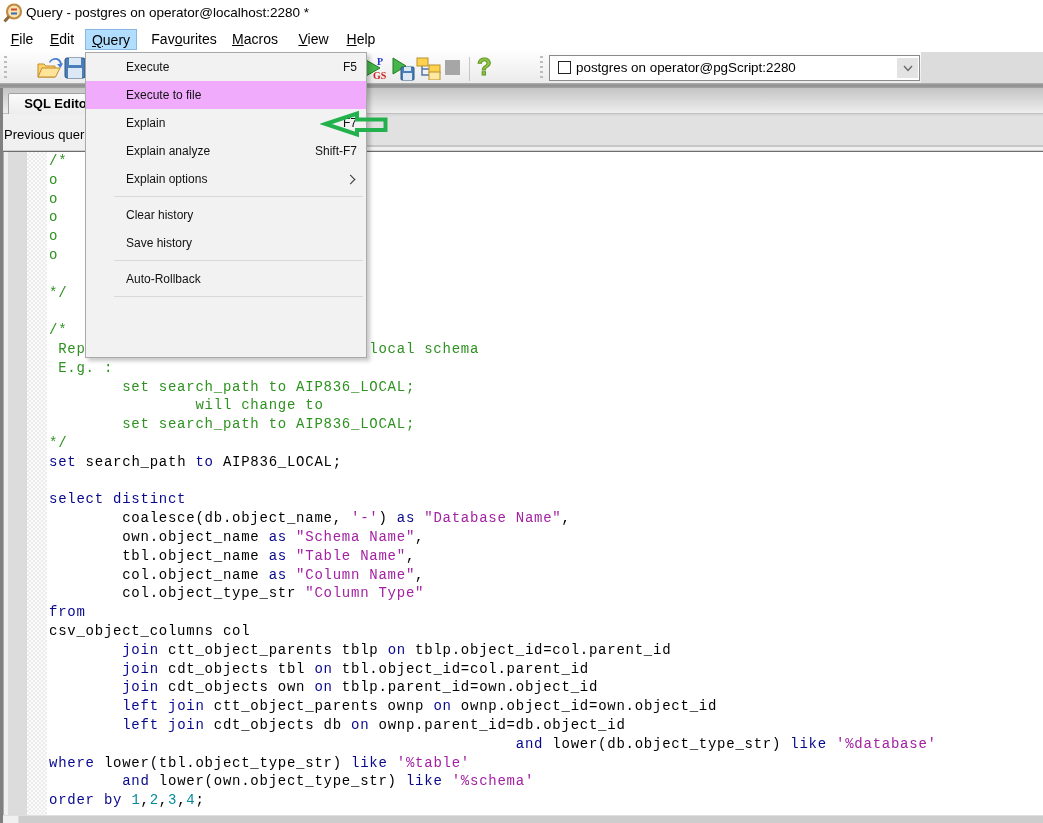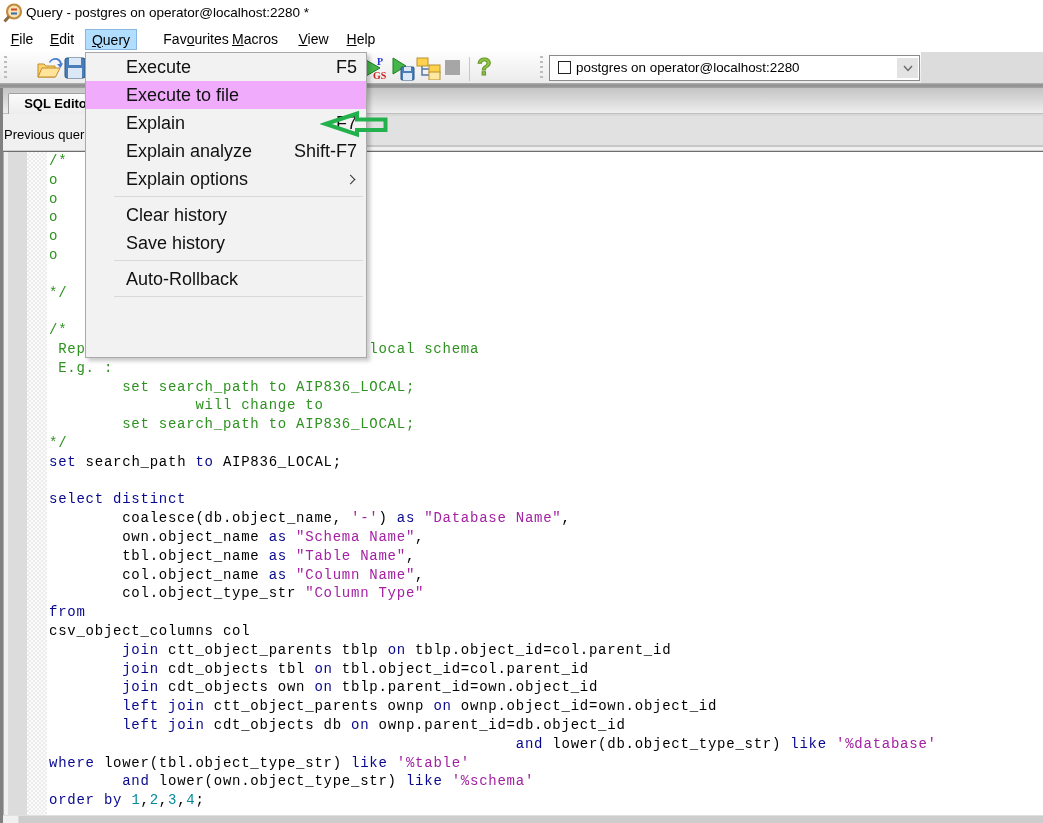--- a/index.html
+++ b/index.html
@@ -46,21 +46,21 @@
 .tk-c{color:#2e9220}
 .tk-k{color:#08088e}
 .tk-s{color:#a321a3}
 .tk-n{color:#058a9b}
 
 #hscroll-line{left:0;top:815px;width:1043px;height:1px;background:#dfdfdf}
 #hscroll{left:0;top:816px;width:1043px;height:7px;background:#cdcdcd}
 #hscroll-box{left:3px;top:816px;width:16px;height:7px;background:#f0f0f0;border-right:1px solid #dcdcdc}
 
 #query-menu{left:85px;top:52px;width:282px;height:306px;background:#f2f2f2;border:1px solid #a9a9a9;box-shadow:3px 3px 4px rgba(0,0,0,.22);z-index:50}
-.pm-item{height:28px;display:flex;align-items:center;font-size:18px;color:#111;position:relative}
+.pm-item{height:28px;display:flex;align-items:center;font-size:12px;color:#111;position:relative}
 .pm-item .lbl{margin-left:40px}
 .pm-item .sc{position:absolute;right:9px}
 .pm-item.hl{background:#f0abfc}
 .pm-item.dis{color:#9e9e9e}
 .pm-sep{height:8px;position:relative}
 .pm-sep::after{content:"";position:absolute;left:28px;right:3px;top:3px;height:1px;background:#d9d9d9}
 .pm-sub{position:absolute;right:12px;width:7px;height:7px;border-right:1.4px solid #333;border-top:1.4px solid #333;transform:rotate(45deg)}
 
 .icon{position:absolute}
 
@@ -76,21 +76,21 @@
     <rect x="8" y="5.5" width="6" height="2" fill="#d04a2a"></rect>
     <rect x="8" y="9.5" width="6" height="2" fill="#3a6ab0"></rect>
   </svg>
   <span id="title-text" class="abs">Query - postgres on operator@localhost:2280 *</span>
 </div>
 
 <div id="menubar" class="abs">
     <span class="mb-item" style="left: 6px; width: 32px;"><u>F</u>ile</span>
     <span class="mb-item" style="left: 44px; width: 36px;"><u>E</u>dit</span>
     <span class="mb-item active" style="left: 85px; width: 52px;"><u>Q</u>uery</span>
-    <span class="mb-item" style="left: 160px; width: 72px;">Fav<u>o</u>urites</span>
+    <span class="mb-item" style="left: 148px; width: 72px;">Fav<u>o</u>urites</span>
     <span class="mb-item" style="left: 225px; width: 60px;"><u>M</u>acros</span>
     <span class="mb-item" style="left: 293px; width: 41px;"><u>V</u>iew</span>
     <span class="mb-item" style="left: 341px; width: 40px;"><u>H</u>elp</span>
   </div>
 
 <div id="toolbar" class="abs">
   <div class="grip" style="left:4px;top:4px;height:24px"></div>
   <svg class="icon" style="left:36px;top:5px" width="27" height="23" viewBox="0 0 27 23">
     <path d="M14 6 C17 1 23 2 24 7 L21 7 L24.5 11 L27 6.5 L25.8 6.2 C24.5 0 16.5 -1 13 5 Z" fill="#4a7ed0"></path>
     <path d="M2 7 L2 20 L19 20 L19 9 L10 9 L8 7 Z" fill="#ffd26e" stroke="#c08c28" stroke-width="1"></path>
@@ -119,21 +119,21 @@
     <rect x="13" y="16" width="11" height="8" fill="#ffe9a0" stroke="#b8912a"></rect>
   </svg>
   <div class="icon" style="left:445px;top:8px;width:15px;height:15px;background:#a6a6a6"></div>
   <div class="tb-sep" style="left:469px;top:5px;height:24px"></div>
   <div class="icon" style="left:477px;top:1px;font-size:24px;font-weight:900;color:#8cc63e;-webkit-text-stroke:1px #65952c">?</div>
   <div class="grip" style="left:540px;top:4px;height:24px"></div>
 </div>
 <div id="toolbar-filler" class="abs"></div>
 <div id="conn-combo" class="abs">
   <span id="conn-check"></span>
-  <span id="conn-text">postgres on operator@localhost:2280</span>
+  <span id="conn-text">postgres on operator@pgScript:2280</span>
   <span id="conn-btn">
     <svg width="10" height="7" viewBox="0 0 10 7">
         <polyline points="1,1 5,5.5 9,1" fill="none" stroke="#6a6a6a" stroke-width="1.4"></polyline>
       </svg>
   </span>
 </div>
 <div id="toolbar-edge" class="abs"></div>
 
 <div id="tabstrip" class="abs">
   <div id="tab-sql">SQL Editor</div>

